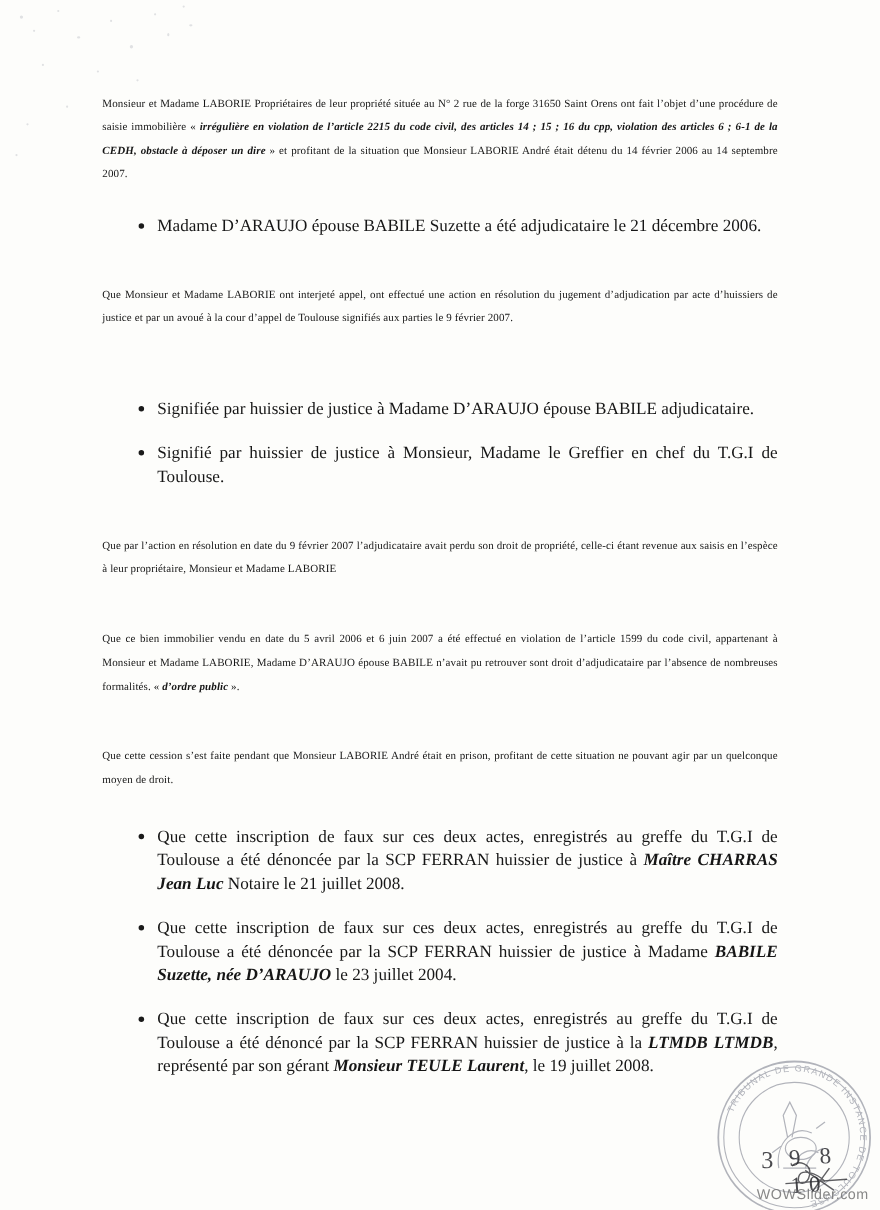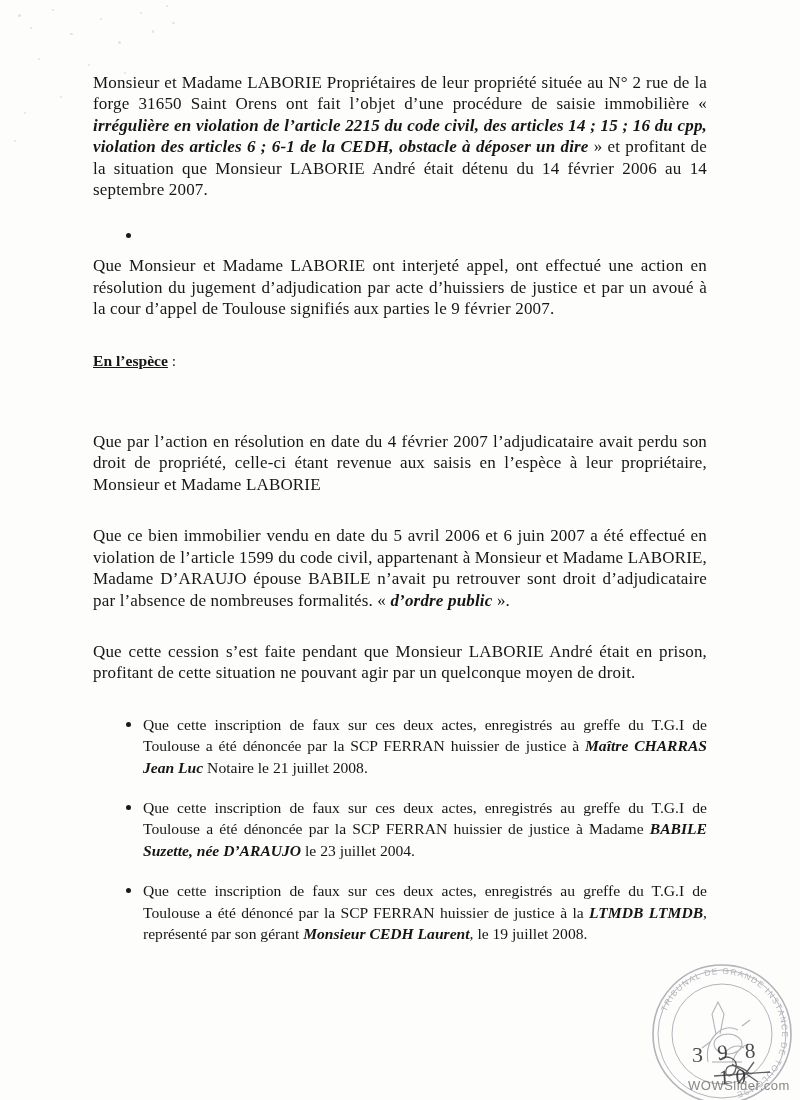--- a/index.html
+++ b/index.html
@@ -28,24 +28,24 @@
     background: #c9cbd0;
     border-radius: 50%;
   }
   .content {
     position: absolute;
     left: 93px;
     top: 72px;
     width: 614px;
   }
   p.para {
-    margin: 0 0 0 0;
+    margin: 12px 0 0 0;
     text-align: justify;
     text-justify: inter-word;
-    font-size: 17px;
+    font-size: 10px;
     line-height: 21.4px;
     letter-spacing: .01em;
   }
   .gap-lg { height: 25px; }
   .gap-xl { height: 30px; }
 
   b, .bi {
     font-weight: bold;
     font-style: italic;
   }
@@ -160,39 +160,47 @@
 
   <div class="content">
 
     <p class="para"><span>Monsieur et Madame LABORIE Propriétaires de leur propriété située au  N° 2 rue de la forge 31650 Saint Orens ont fait l’objet d’une procédure de saisie immobilière « </span><span class="bi">irrégulière en violation de l’article 2215 du code civil, des articles 14 ; 15 ; 16 du cpp, violation des articles 6 ; 6-1 de la CEDH, obstacle à déposer un dire</span><span> » et profitant de la situation que Monsieur LABORIE André était détenu du 14 février 2006 au 14 septembre 2007.</span></p>
 
     <div class="gap-lg"></div>
 
     <ul class="bullets">
       <li>
         <span class="dot"></span>
+        <span>Madame D’ARAUJO épouse BABILE Suzette a été adjudicataire le 21 décembre 2006.</span>
       </li>
     </ul>
 
     <div class="gap-xl"></div>
 
     <p class="para">Que Monsieur et Madame LABORIE ont interjeté appel, ont effectué une action en résolution du jugement d’adjudication par acte d’huissiers de justice et par un avoué à la cour d’appel de Toulouse signifiés aux parties le 9 février 2007.</p>
 
     <div class="gap-xl"></div>
 
-    <div class="heading-line"><span class="bold-ul">En l’espèce</span><span> :</span></div>
 
     <div class="gap-xl"></div>
 
     <ul class="bullets">
+      <li>
+        <span class="dot"></span>
+        <span>Signifiée par huissier de justice à Madame D’ARAUJO épouse BABILE adjudicataire.</span>
+      </li>
+      <li>
+        <span class="dot"></span>
+        <span>Signifié par huissier de justice à Monsieur, Madame le Greffier en chef du T.G.I de Toulouse.</span>
+      </li>
     </ul>
 
     <div class="gap-xl"></div>
 
-    <p class="para">Que par l’action en résolution en date du 4 février 2007 l’adjudicataire avait perdu son droit de propriété, celle-ci étant revenue aux saisis en l’espèce à leur propriétaire, Monsieur et Madame LABORIE</p>
+    <p class="para">Que par l’action en résolution en date du 9 février 2007 l’adjudicataire avait perdu son droit de propriété, celle-ci étant revenue aux saisis en l’espèce à leur propriétaire, Monsieur et Madame LABORIE</p>
 
     <div class="gap-xl"></div>
 
     <p class="para"><span>Que ce bien immobilier vendu en date du 5 avril 2006 et 6 juin 2007 a été effectué en violation de l’article 1599 du code civil, appartenant à Monsieur et Madame LABORIE, Madame D’ARAUJO épouse BABILE n’avait pu retrouver sont droit d’adjudicataire par l’absence de nombreuses formalités. « </span><span class="bi">d’ordre public</span><span> ».</span></p>
 
     <div class="gap-xl"></div>
 
     <p class="para">Que cette cession s’est faite pendant que Monsieur LABORIE André était en prison, profitant de cette situation ne pouvant agir par un quelconque moyen de droit.</p>
 
     <div class="gap-xl"></div>
@@ -201,21 +209,21 @@
       <li>
         <span class="dot"></span>
         <span>Que cette inscription de faux sur ces deux actes, enregistrés au greffe du T.G.I de Toulouse a été dénoncée par la SCP FERRAN huissier de justice à </span><span class="bi">Maître CHARRAS Jean Luc</span><span> Notaire le 21 juillet 2008.</span>
       </li>
       <li>
         <span class="dot"></span>
         <span>Que cette inscription de faux sur ces deux actes, enregistrés au greffe du T.G.I de Toulouse a été dénoncée par la SCP FERRAN huissier de justice à Madame </span><span class="bi">BABILE Suzette, née D’ARAUJO</span><span> le 23 juillet 2004.</span>
       </li>
       <li>
         <span class="dot"></span>
-        <span>Que cette inscription de faux sur ces deux actes, enregistrés au greffe du T.G.I de Toulouse a été dénoncé par la SCP FERRAN huissier de justice à la </span><span class="bi">LTMDB LTMDB</span><span>, représenté par son gérant </span><span class="bi">Monsieur CEDH Laurent</span><span>, le 19 juillet 2008.</span>
+        <span>Que cette inscription de faux sur ces deux actes, enregistrés au greffe du T.G.I de Toulouse a été dénoncé par la SCP FERRAN huissier de justice à la </span><span class="bi">LTMDB LTMDB</span><span>, représenté par son gérant </span><span class="bi">Monsieur TEULE Laurent</span><span>, le 19 juillet 2008.</span>
       </li>
 
     </ul>
 
   </div>
 
   <div class="stamp">
     <svg viewBox="0 0 152 152" width="152" height="152" xmlns="http://www.w3.org/2000/svg">
       <defs>
         <path id="ringpath" d="M 76,76 m -60,0 a 60,60 0 1,1 120,0 a 60,60 0 1,1 -120,0"></path>

